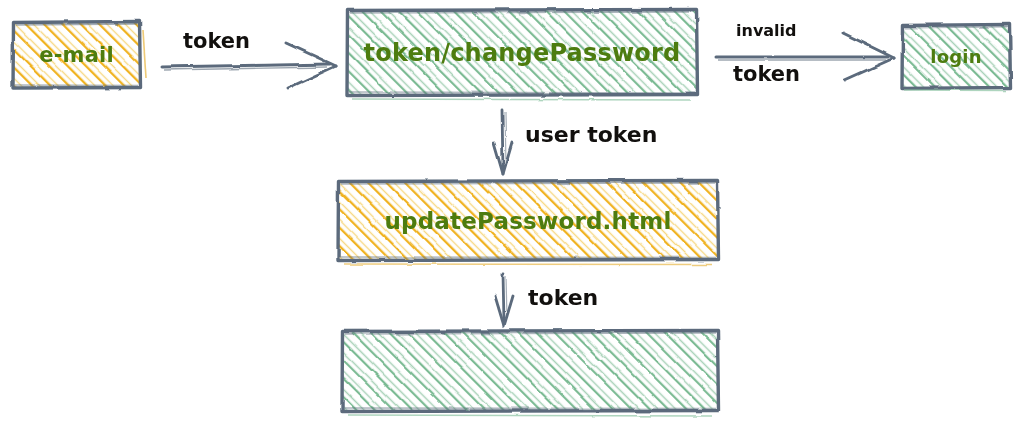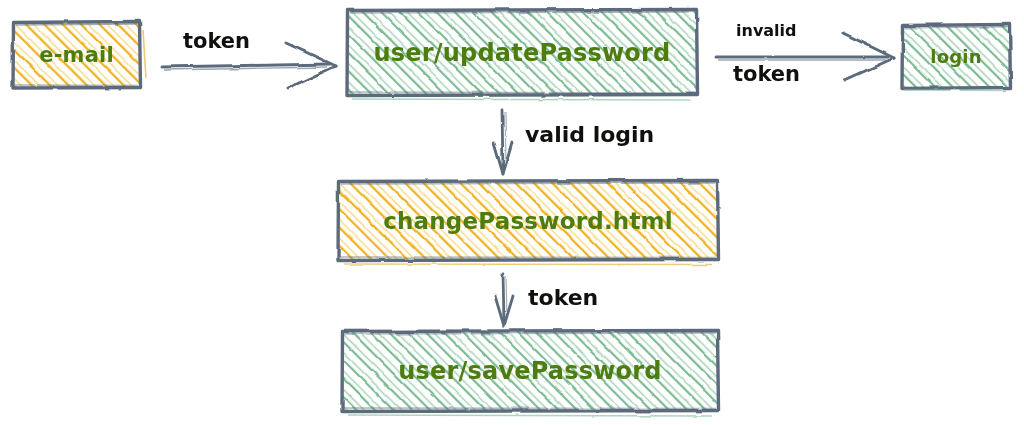--- a/index.html
+++ b/index.html
@@ -159,35 +159,34 @@
         <path d="M503 274 L504 322" fill="none" stroke="#5b6b7c" stroke-width="2.8" stroke-linecap="round"></path>
         <path d="M506 276 L507 318" fill="none" stroke="#5b6b7c" stroke-width="1.2" opacity="0.55"></path>
         <path d="M495 296 L504 326" fill="none" stroke="#5b6b7c" stroke-width="2.8" stroke-linecap="round"></path>
         <path d="M504 326 L513 296" fill="none" stroke="#5b6b7c" stroke-width="2.8" stroke-linecap="round"></path>
       </g>
     </g>
   </svg>
 
   <div class="node-label" style="left:13px; top:22px; width:127px; height:66px; font-size:21px;">e-mail</div>
 
-  <div class="node-label" style="left:347px; top:10px; width:350px; height:85px; font-size:24px;">user/updatePassword</div>
+  <div class="node-label" style="left:347px; top:10px; width:350px; height:85px; font-size:24px;">token/changePassword</div>
 
   <div class="node-label" style="left:902px; top:25px; width:108px; height:63px; font-size:18px;">login</div>
 
-  <div class="node-label" style="left:338px; top:181px; width:380px; height:79px; font-size:23px;">changePassword.html</div>
+  <div class="node-label" style="left:338px; top:181px; width:380px; height:79px; font-size:23px;">updatePassword.html</div>
 
-  <div class="node-label" style="left:342px; top:331px; width:376px; height:80px; font-size:24px;">user/savePassword</div>
 
   <div class="edge-label" style="left:183px; top:29px; font-size:21px;">token</div>
 
   <div class="edge-label" style="left:736px; top:21px; font-size:16px;">invalid</div>
 
   <div class="edge-label" style="left:733px; top:62px; font-size:21px;">token</div>
 
-  <div class="edge-label" style="left:525px; top:122px; font-size:22px;">valid login</div>
+  <div class="edge-label" style="left:525px; top:122px; font-size:22px;">user token</div>
 
   <div class="edge-label" style="left:528px; top:285px; font-size:22px;">token</div>
 
   <div class="node-hit" style="left:13px; top:22px; width:127px; height:66px;"></div>
   <div class="node-hit" style="left:347px; top:10px; width:350px; height:85px;"></div>
   <div class="node-hit" style="left:902px; top:25px; width:108px; height:63px;"></div>
   <div class="node-hit" style="left:338px; top:181px; width:380px; height:79px;"></div>
   <div class="node-hit" style="left:342px; top:331px; width:376px; height:80px;"></div>
 
 </div>

